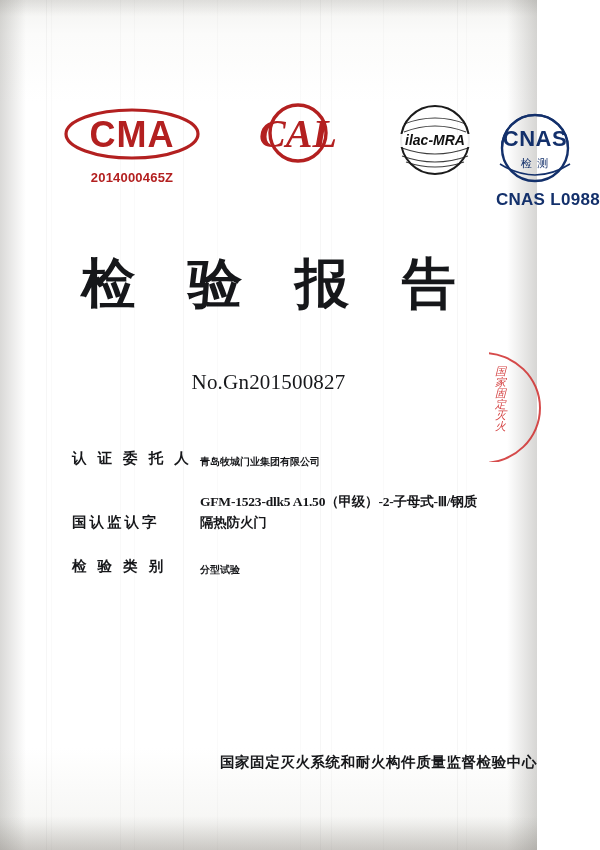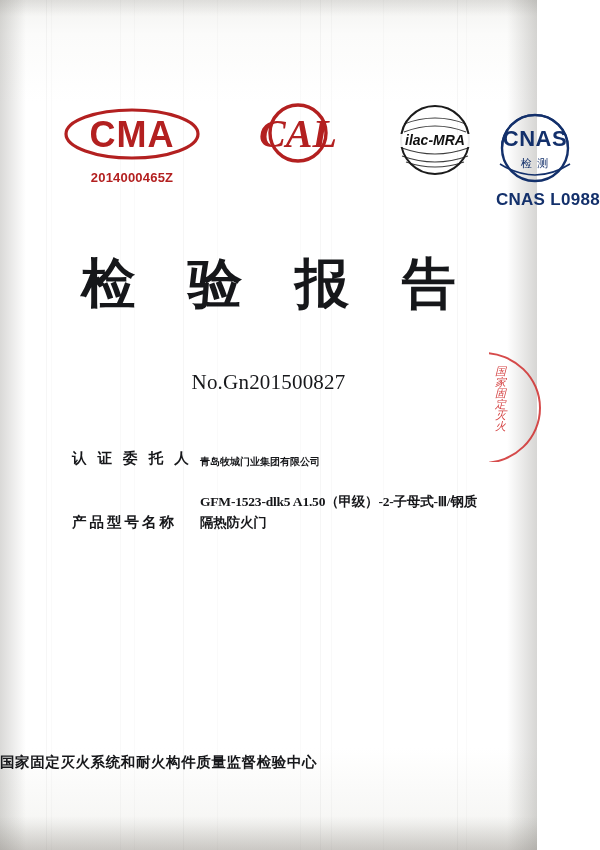--- a/index.html
+++ b/index.html
@@ -175,21 +175,21 @@
     font-family: Liberation Serif, serif;
     font-size: 13.5px;
     letter-spacing: -0.2px;
   }
 
   
   .footer-org {
     position: absolute;
     bottom: 78px;
     left: 0; right: 0;
-    text-align: left;
+    text-align: right;
     font-family: "DejaVu Sans", sans-serif;
     font-size: 14.5px;
     font-weight: bold;
     color: #16171a;
     letter-spacing: 0.6px;
   }
 
   
   .seal-frag {
     position: absolute;
@@ -296,24 +296,28 @@
   <div class="doc-number">No.Gn201500827</div>
 
   <div class="fields">
 
     <div class="field-row">
       <div class="field-label">认 证 委 托 人</div>
       <div class="field-value">青岛牧城门业集团有限公司</div>
     </div>
 
     <div class="field-row">
-      <div class="field-label">产品型号名称</div>
+      <div class="field-label">国认监认字</div>
       <div class="field-value mono">GFM-1523-dlk5 A1.50（甲级）-2-子母式-Ⅲ/钢质隔热防火门</div>
     </div>
 
+    <div class="field-row">
+      <div class="field-label">检 验 类 别</div>
+      <div class="field-value">分型试验</div>
+    </div>
 
   </div>
 
   <div class="seal-frag">
     <div class="ring"></div>
     <div class="seal-text">国家固定灭火</div>
   </div>
 
   <div class="footer-org">国家固定灭火系统和耐火构件质量监督检验中心</div>
 

